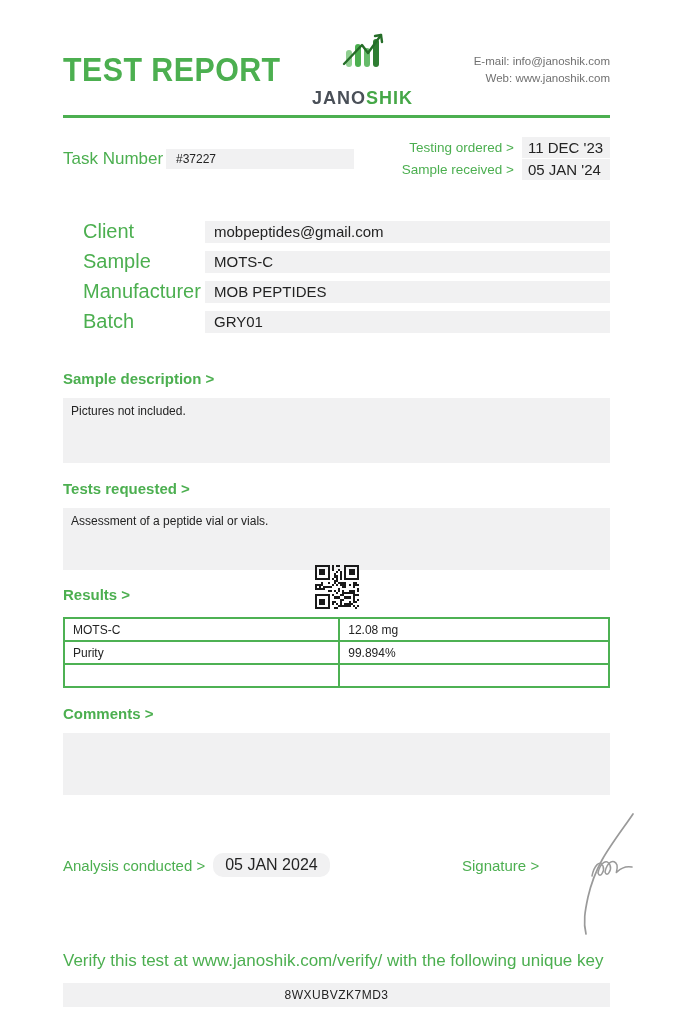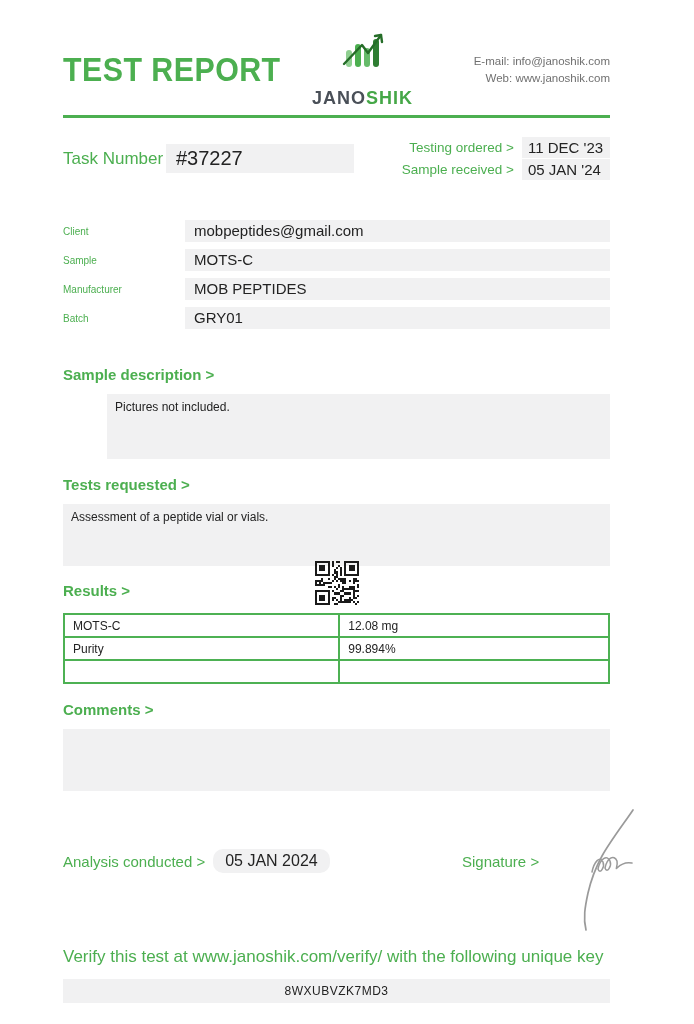--- a/index.html
+++ b/index.html
@@ -26,36 +26,36 @@
   .logo-shik { color:#45a747; }
   .contact { text-align:right; color:#707070; font-size:11.5px; line-height:1.5; }
 
   .green-rule { height:3px; background:#4caf50; margin-top:9px; }
 
   
   .task-row { display:flex; justify-content:space-between; margin-top:19px; }
   .task-left { display:flex; align-items:center; }
   .task-label { color:#4caf50; font-size:17px; width:103px; }
   .gray-box { background:#f1f1f2; }
-  .task-value { width:188px; font-size:20px; color:#232323; padding:3px 10px; }
+  .task-value { width:188px; font-size:12px; color:#232323; padding:3px 10px; }
   .dates { display:flex; flex-direction:column; gap:1px; }
   .date-row { display:flex; align-items:center; justify-content:flex-end; }
   .date-label { color:#4caf50; font-size:13.5px; margin-right:8px; }
   .date-value { width:88px; font-size:15px; color:#232323; padding:2px 6px; white-space:nowrap; }
 
   
   .details { margin-top:40px; }
   .detail-row { display:flex; align-items:center; margin-bottom:7px; }
-  .detail-label { color:#4caf50; font-size:10px; width:122px; flex:none; }
+  .detail-label { color:#4caf50; font-size:20px; width:122px; flex:none;margin-left:20px; }
   .detail-value { flex:1; font-size:15px; color:#232323; padding:2px 9px; min-height:22px; }
 
   
   .section-head { color:#4caf50; font-size:15px;font-weight:bold; }
   .sd-head { margin-top:37px; }
-  .sd-box { margin-top:11px; height:65px; font-size:12px; color:#232323; padding:6px 8px;margin-left:44px; }
+  .sd-box { margin-top:11px; height:65px; font-size:12px; color:#232323; padding:6px 8px; }
   .tr-head { margin-top:17px; }
   .tr-box { margin-top:11px; height:62px; font-size:12px; color:#232323; padding:6px 8px; }
 
   
   .results-head { position:relative; margin-top:16px; height:18px; }
   .qr { position:absolute; left:50%; transform:translateX(-50%); top:-21px; line-height:0; }
   .results-table { width:100%; border-collapse:separate; border-spacing:0; margin-top:13px;
                    border:1px solid #4db153; }
   .results-table td { border:1px solid #4db153; height:23px; font-size:12px; color:#232323;
                       padding:2px 8px; }

